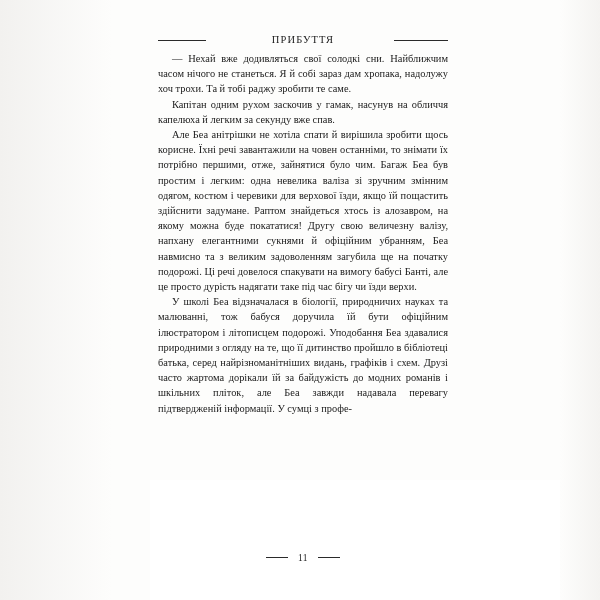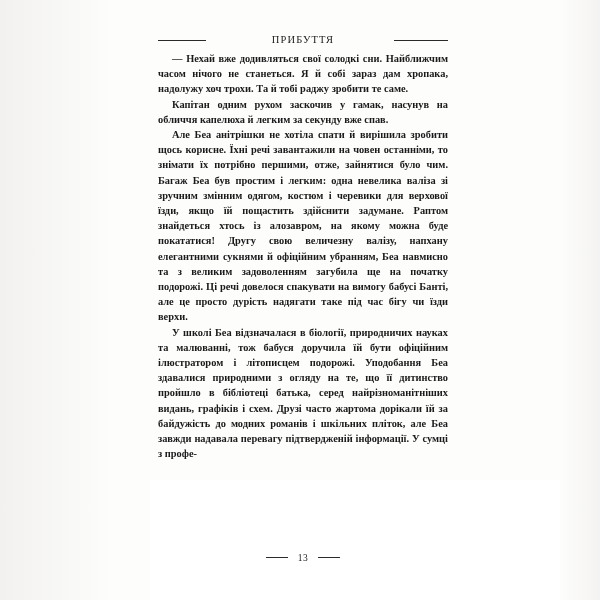--- a/index.html
+++ b/index.html
@@ -67,21 +67,20 @@
   }
   .body-text p {
     margin: 0;
     text-align: justify;
     text-justify: inter-word;
     font-size: 10.4px;
     line-height: 15.2px;
     color: #1a1a1a;
     text-indent: 14px;
     hyphens: auto;
-    font-weight: bold;
   }
   .body-text p.first {
     text-indent: 14px;
   }
   .folio {
     position: absolute;
     left: 158px;
     top: 552px;
     width: 290px;
     text-align: center;
@@ -116,17 +115,17 @@
     <div class="body-text">
       <p class="first">— Нехай вже додивляться свої солодкі сни. Найближчим часом нічого не станеться. Я й собі зараз дам хропака, надолужу хоч трохи. Та й тобі раджу зробити те саме.</p>
       <p>Капітан одним рухом заскочив у гамак, насунув на обличчя капелюха й легким за секунду вже спав.</p>
       <p>Але Беа анітрішки не хотіла спати й вирішила зробити щось корисне. Їхні речі завантажили на човен останніми, то знімати їх потрібно першими, отже, зайнятися було чим. Багаж Беа був простим і легким: одна невелика валіза зі зручним змінним одягом, костюм і черевики для верхової їзди, якщо їй пощастить здійснити задумане. Раптом знайдеться хтось із алозавром, на якому можна буде покататися! Другу свою величезну валізу, напхану елегантними сукнями й офіційним убранням, Беа навмисно та з великим задоволенням загубила ще на початку подорожі. Ці речі довелося спакувати на вимогу бабусі Банті, але це просто дурість надягати таке під час бігу чи їзди верхи.</p>
       <p>У школі Беа відзначалася в біології, природничих науках та малюванні, тож бабуся доручила їй бути офіційним ілюстратором і літописцем подорожі. Уподобання Беа здавалися природними з огляду на те, що її дитинство пройшло в бібліотеці батька, серед найрізноманітніших видань, графіків і схем. Друзі часто жартома дорікали їй за байдужість до модних романів і шкільних пліток, але Беа завжди надавала перевагу підтвердженій інформації. У сумці з профе-</p>
     </div>
   </div>
 
   <div class="folio">
     <span class="dash"></span>
-    <span class="num">13</span>
+    <span class="num">11</span>
     <span class="dash"></span>
   </div>
 
 </div>
 
 </body></html>

